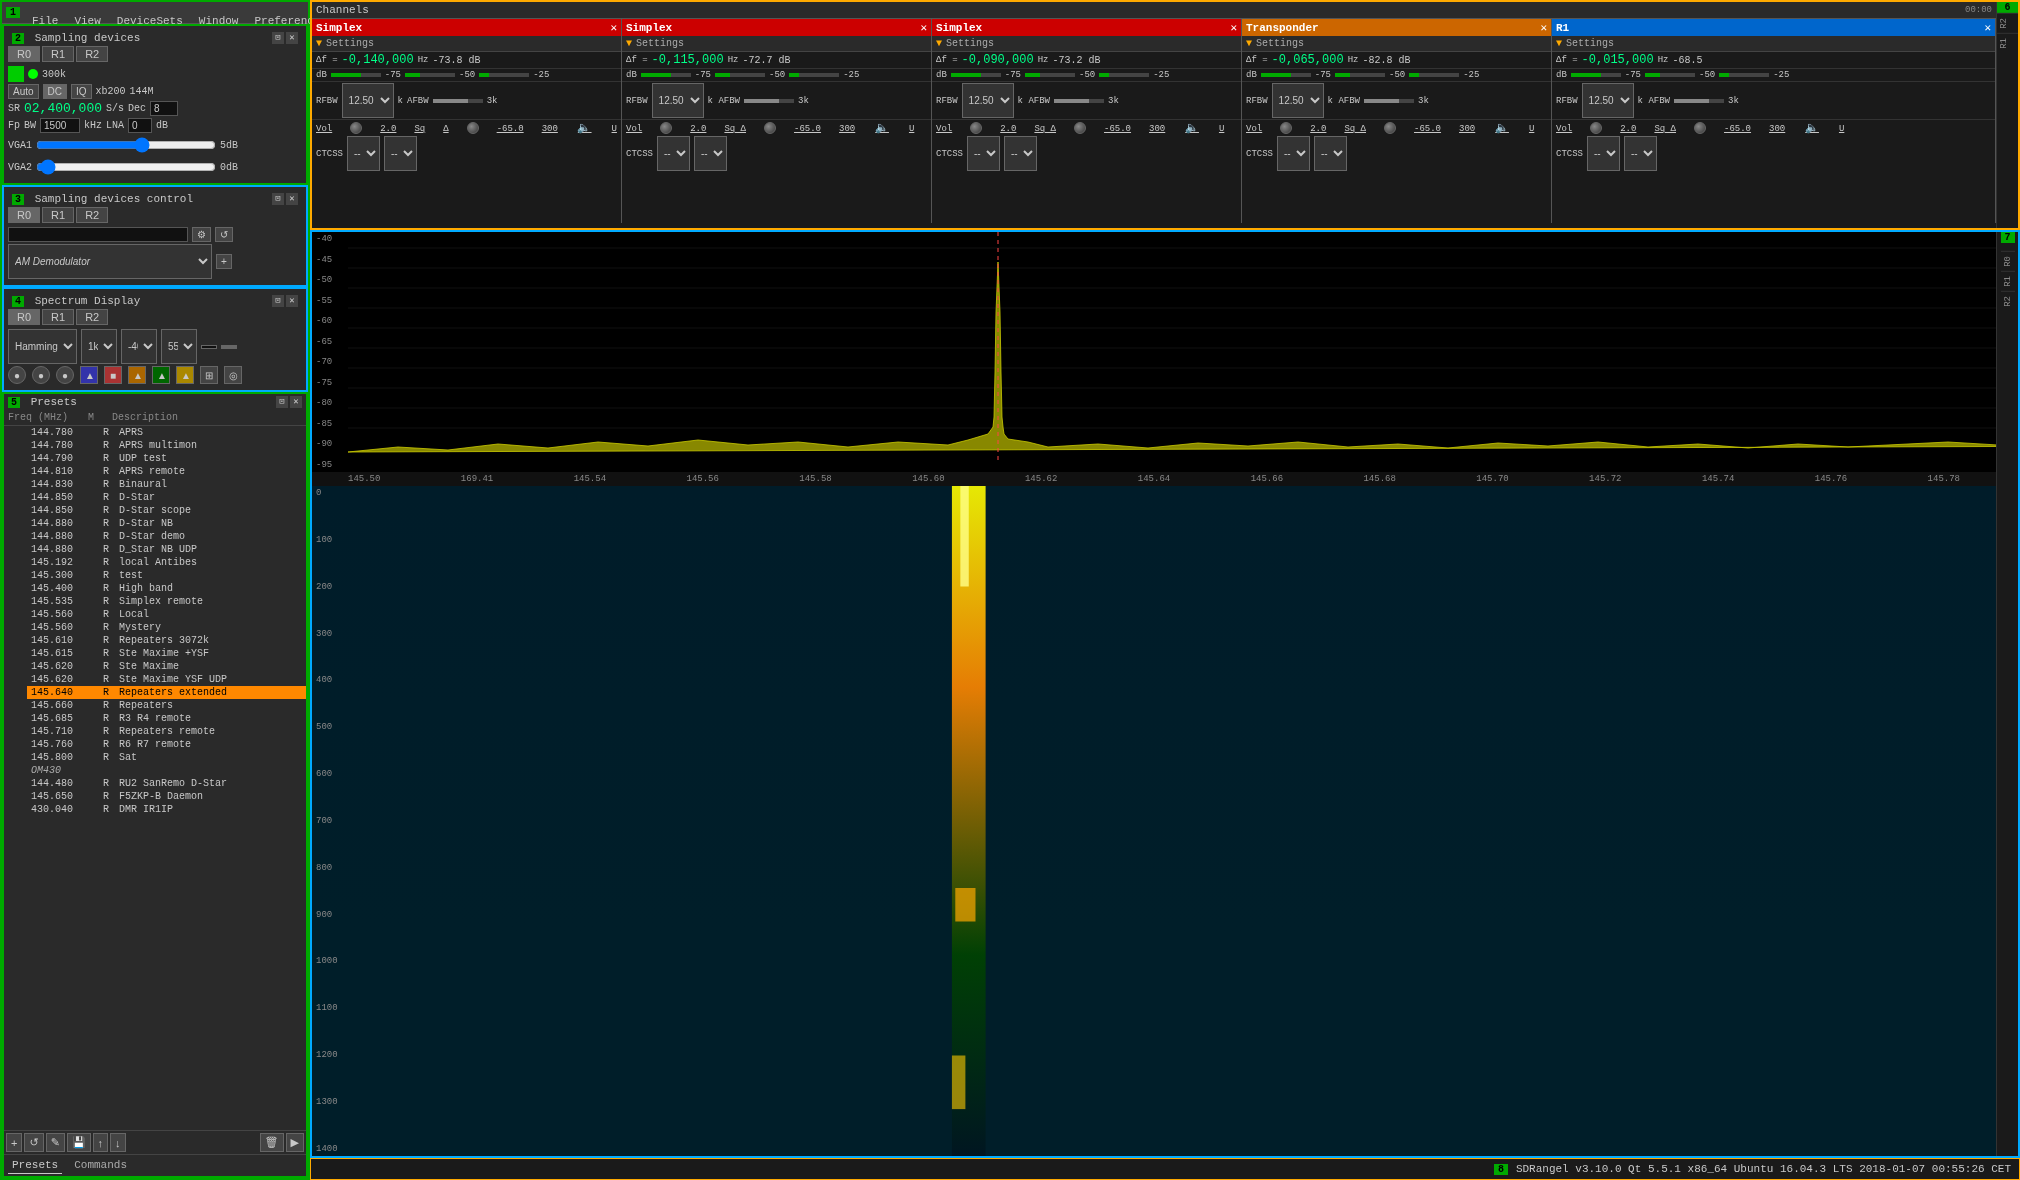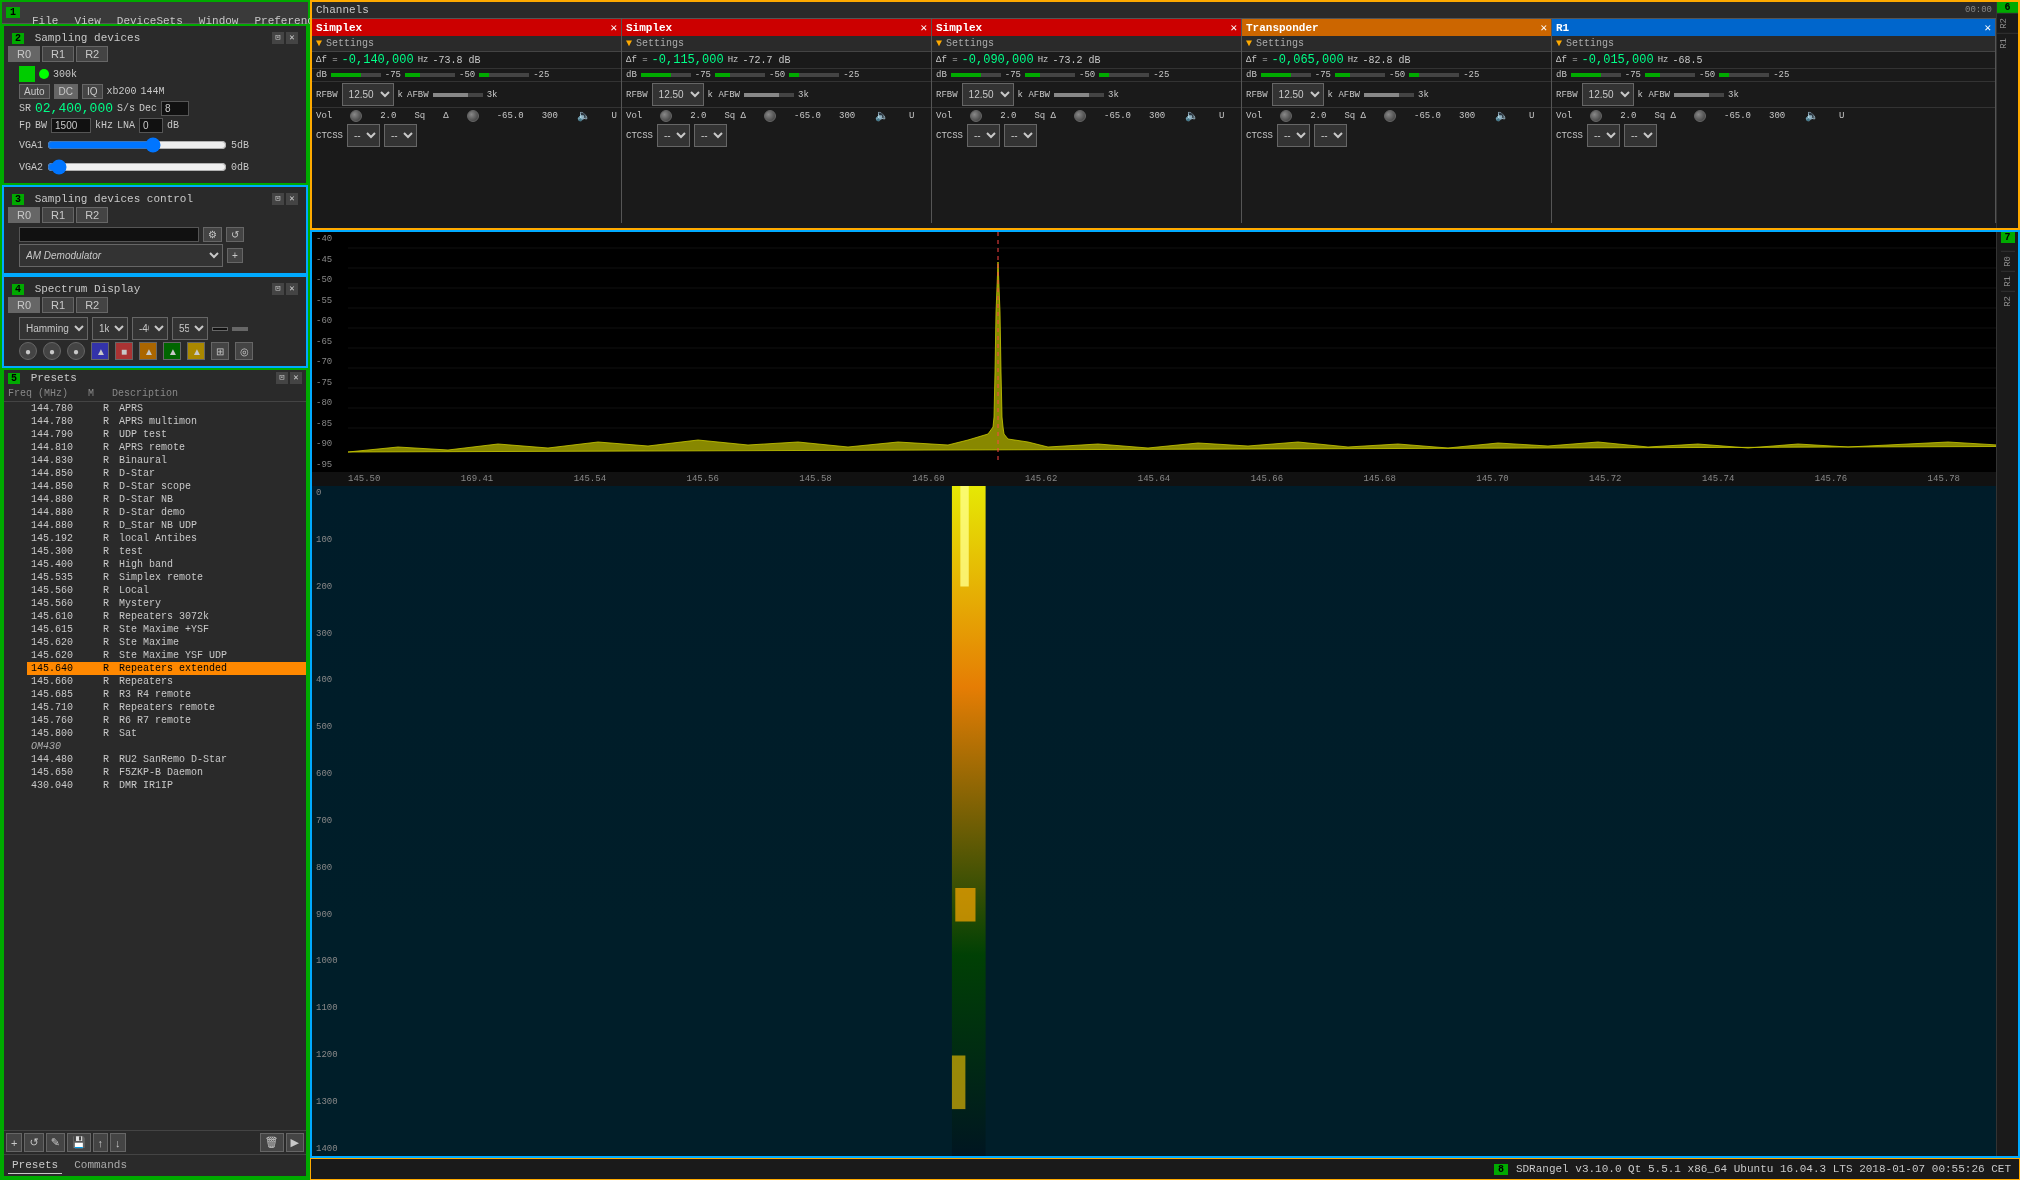--- a/index.html
+++ b/index.html
@@ -117,21 +117,21 @@
       text-align: center;
       padding: 4px;
       letter-spacing: 2px;
       margin: 4px 0;
     }
 
     .controls-row {
       display: flex;
       align-items: center;
       gap: 4px;
-      margin: 2px 11px;
+      margin: 2px 0;
       font-size: 10px;
     }
 
     .small-btn {
       background: #444;
       color: #c8c8c8;
       border: 1px solid #666;
       padding: 1px 4px;
       font-size: 10px;
       cursor: pointer;
@@ -372,21 +372,21 @@
       font-size: 10px;
       padding: 1px 3px;
       width: 40px;
     }
 
     .dropdown {
       background: #333;
       border: 1px solid #666;
       color: #c8c8c8;
       font-size: 10px;
-      padding: 4px 2px;
+      padding: 10px 2px;
     }
 
     
     .sdc-panel {
       border: 2px solid #00aaff;
       background: #2a2a2a;
     }
 
     
     .sd-panel {
@@ -399,24 +399,25 @@
       transform: rotate(180deg);
       color: #888;
       font-size: 9px;
       padding: 4px 2px;
       border-bottom: 1px solid #333;
       cursor: pointer;
     }
 
     .vol-sq-row {
       display: flex;
-      align-items: center;
+      align-items: flex-end;
       gap: 18px;
       padding: 1px 4px;
       font-size: 10px;
+      text-decoration: underline;
     }
 
     .ctcss-row {
       display: flex;
       align-items: center;
       gap: 4px;
       padding: 1px 4px;
       font-size: 10px;
     }
 

